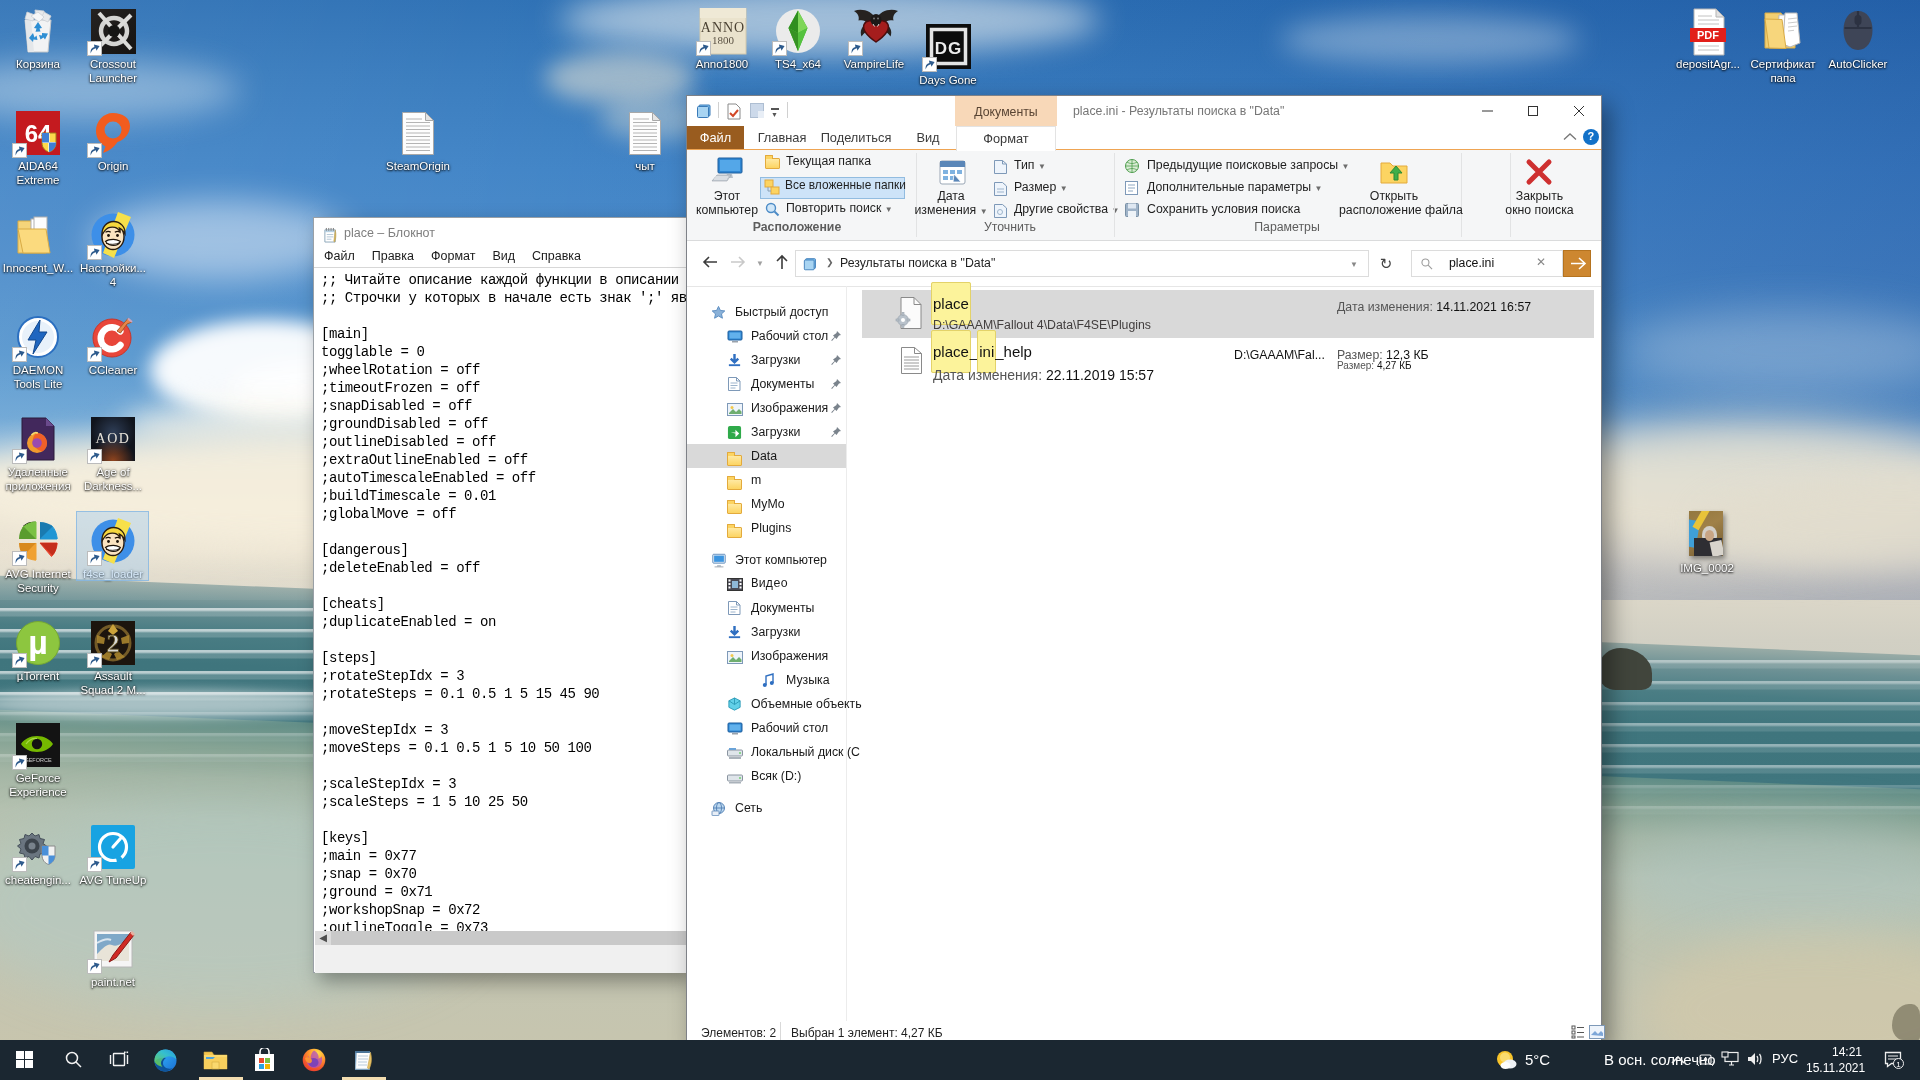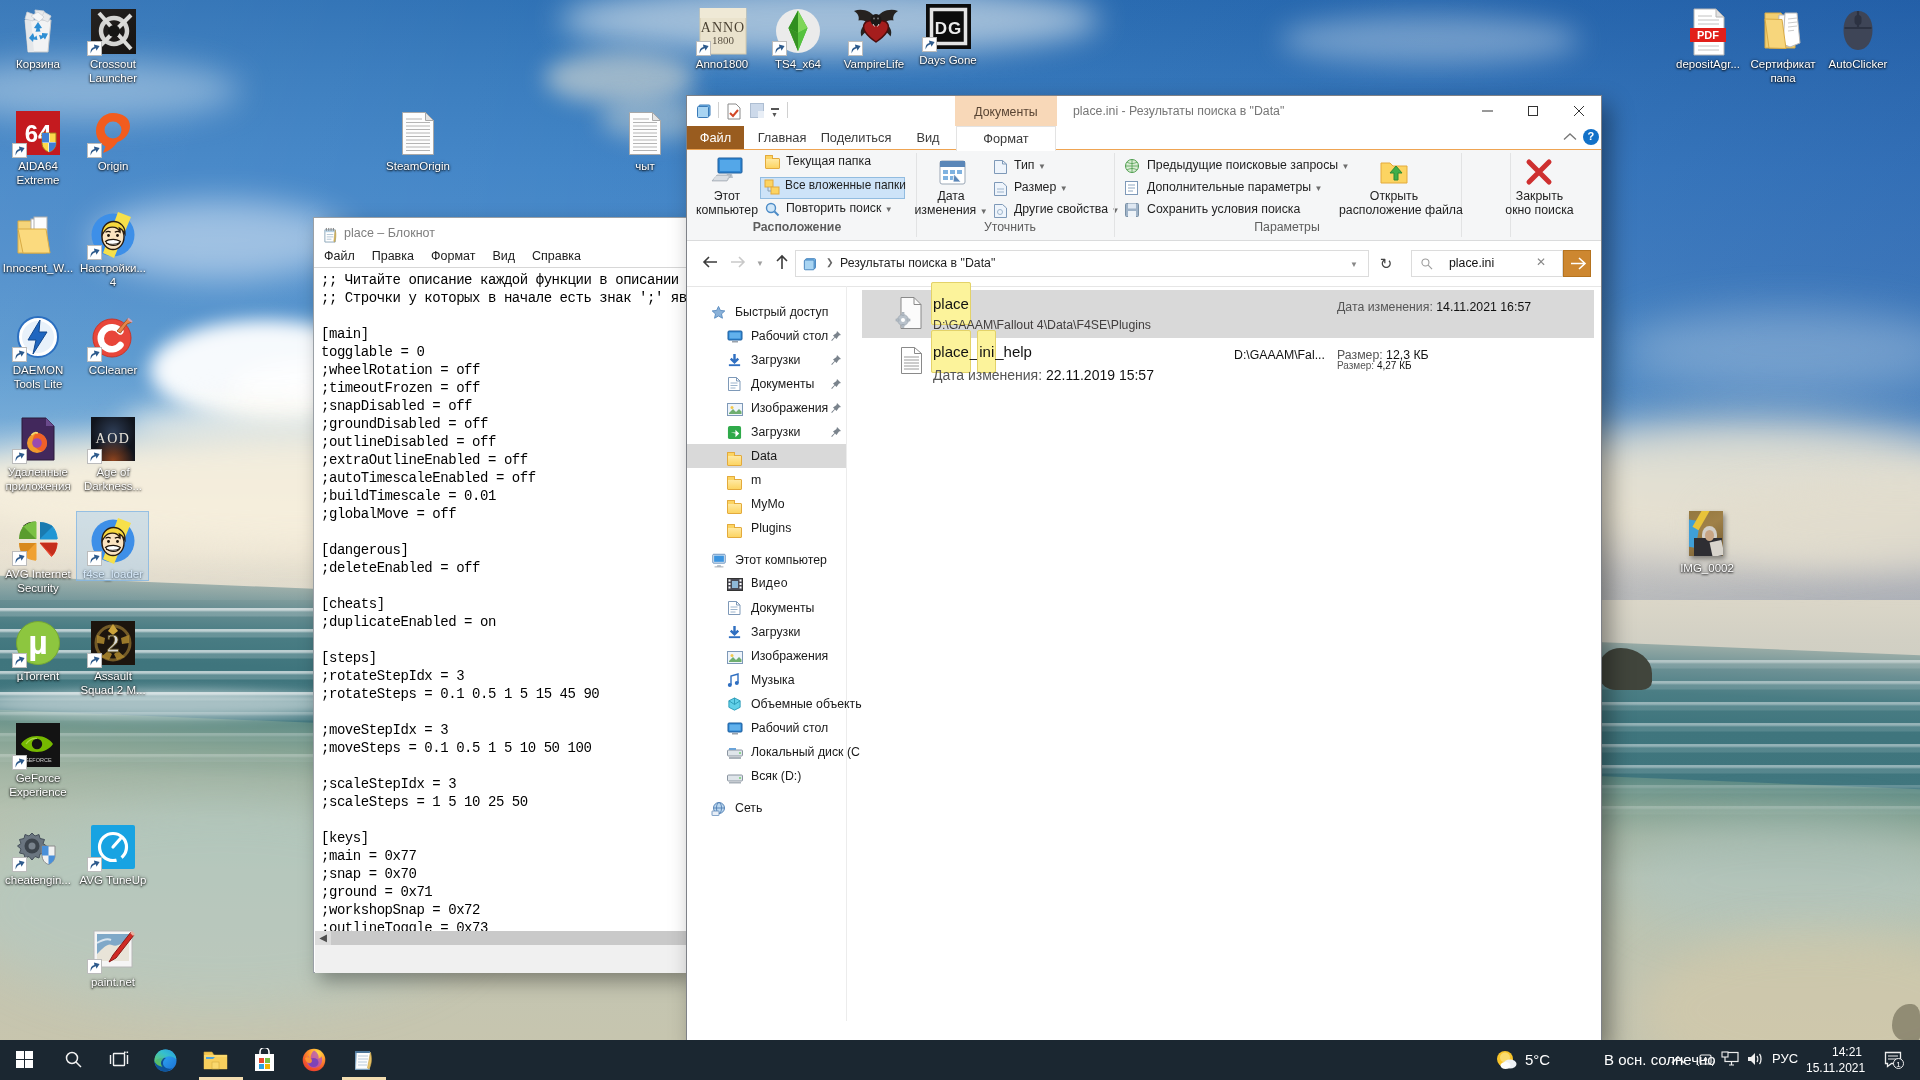--- a/index.html
+++ b/index.html
@@ -444,21 +444,21 @@
             <ellipse cx="25" cy="12" rx="5.5" ry="6" fill="#1c1918"></ellipse>
             <circle cx="23" cy="10.5" r="1" fill="#777"></circle>
             <circle cx="27" cy="10.5" r="1" fill="#777"></circle>
             <path d="M22 16l1.5 2.5M28 16l-1.5 2.5" stroke="#ddd" stroke-width="1"></path>
           </svg><svg style="position:absolute; left:-3px; bottom:-2px;" width="15" height="15" viewBox="0 0 15 15">
             <rect x="0.5" y="0.5" width="14" height="14" fill="#fff" stroke="#bcbcbc"></rect>
             <path d="M3.6 12.6C3.2 9 4.6 6.6 7.4 6.1L7 3.4 12.6 5l-3.2 4.8-.5-2.6C6 7.8 4.4 9.8 3.6 12.6z" fill="#2d5a8c"></path>
           </svg></div>
         <div class="lbl">VampireLife</div>
       </div>
-  <div class="dicon" style="left:910px; top:4px; width:76px;">
+  <div class="dicon" style="left:910px; top:24px; width:76px;">
         <div class="ic"><svg width="45" height="45" viewBox="0 0 45 45">
             <rect width="45" height="45" fill="#0c0c0c"></rect>
             <rect x="5.5" y="5.5" width="34" height="34" fill="none" stroke="#e4e4e4" stroke-width="3.5"></rect>
             <text x="22.5" y="29.5" font-family="Liberation Sans" font-size="17" font-weight="bold" fill="#ececec" text-anchor="middle" letter-spacing="1">DG</text>
           </svg><svg style="position:absolute; left:-3px; bottom:-2px;" width="15" height="15" viewBox="0 0 15 15">
             <rect x="0.5" y="0.5" width="14" height="14" fill="#fff" stroke="#bcbcbc"></rect>
             <path d="M3.6 12.6C3.2 9 4.6 6.6 7.4 6.1L7 3.4 12.6 5l-3.2 4.8-.5-2.6C6 7.8 4.4 9.8 3.6 12.6z" fill="#2d5a8c"></path>
           </svg></div>
         <div class="lbl">Days Gone</div>
       </div>
@@ -809,21 +809,21 @@
             </svg></span>Документы</div>
       <div class="srow" style="top:524px;"><span style="margin-left:40px"></span><span class="si"><svg width="15" height="15" viewBox="0 0 16 16">
               <path d="M8 1v8M4 6l4 4 4-4" stroke="#2f6fc1" stroke-width="2.6" fill="none"></path>
               <path d="M2 13h12" stroke="#2f6fc1" stroke-width="2"></path>
             </svg></span>Загрузки</div>
       <div class="srow" style="top:548px;"><span style="margin-left:40px"></span><span class="si"><svg width="16" height="13" viewBox="0 0 16 13">
               <rect x="0.5" y="0.5" width="15" height="12" fill="#eef4fb" stroke="#7e99b8"></rect>
               <circle cx="5" cy="4.5" r="1.5" fill="#f2c84b"></circle>
               <path d="M2 10l4-4 3 3 3-3 2.5 2.5V11H2z" fill="#6fae6f"></path>
             </svg></span>Изображения</div>
-      <div class="srow" style="top:572px;"><span style="margin-left:40px"></span><span class="si"><svg width="13" height="15" viewBox="0 0 13 15">
+      <div class="srow" style="top:572px;padding-left:35px;"><span style="margin-left:40px"></span><span class="si"><svg width="13" height="15" viewBox="0 0 13 15">
               <path d="M4 12V3l7-2v9" fill="none" stroke="#2f6fc1" stroke-width="1.4"></path>
               <circle cx="2.8" cy="12" r="2" fill="#2f6fc1"></circle>
               <circle cx="9.8" cy="10" r="2" fill="#2f6fc1"></circle>
             </svg></span>Музыка</div>
       <div class="srow" style="top:596px;"><span style="margin-left:40px"></span><span class="si"><svg width="15" height="15" viewBox="0 0 16 16">
               <path d="M8 1l6 3v7l-6 3-6-3V4z" fill="#62d0e8" stroke="#2d9cb8"></path>
               <path d="M8 1v7l6-4M8 8l-6-4" fill="none" stroke="#2d9cb8"></path>
             </svg></span>Объемные объекть</div>
       <div class="srow" style="top:620px;"><span style="margin-left:40px"></span><span class="si"><svg width="16" height="15" viewBox="0 0 16 15">
               <rect x="1" y="2" width="14" height="9" rx="1" fill="#2f86d2" stroke="#1e5f9e"></rect>
@@ -877,20 +877,39 @@
           <line x1="4" y1="17" x2="19" y2="17"></line>
           <line x1="4" y1="20" x2="19" y2="20"></line>
           <line x1="4" y1="23" x2="19" y2="23"></line>
         </g>
       </svg>
     <div class="abs" style="left:245px; top:247px; font-size:15px; color:#111;"><span class="hl">place</span><span>_</span><span class="hl">ini</span><span>_help</span></div>
     <div class="abs" style="left:246px; top:271px; font-size:14px; color:#555;">Дата изменения: <span style="color:#111">22.11.2019 15:57</span></div>
     <div class="abs" style="left:547px; top:252px; font-size:12.3px; color:#111;">D:\GAAAM\Fal...</div>
     <div class="abs" style="left:650px; top:252px; font-size:12.3px; color:#555;">Размер: <span style="color:#111">12,3 КБ</span></div>
     
+    <div class="stat">
+      <span style="position:absolute; left:14px; top:5px;">Элементов: 2</span>
+      <span style="position:absolute; left:93px; top:1px; width:1px; height:20px; background:#d9d9d9;"></span>
+      <span style="position:absolute; left:104px; top:5px;">Выбран 1 элемент: 4,27 КБ</span>
+      <svg style="position:absolute; left:884px; top:4px;" width="14" height="14" viewBox="0 0 14 14">
+          <g fill="none" stroke="#555">
+            <rect x="1" y="1" width="3" height="3"></rect>
+            <rect x="1" y="6" width="3" height="3"></rect>
+            <rect x="1" y="11" width="3" height="2"></rect>
+            <line x1="6" y1="2.5" x2="13" y2="2.5"></line>
+            <line x1="6" y1="7.5" x2="13" y2="7.5"></line>
+            <line x1="6" y1="12" x2="13" y2="12"></line>
+          </g>
+        </svg>
+      <svg style="position:absolute; left:902px; top:4px;" width="16" height="14" viewBox="0 0 16 14">
+          <rect x="0.5" y="0.5" width="15" height="13" fill="#eef4fb" stroke="#7e99b8"></rect>
+          <path d="M2 10l4-4 3 3 3-3 2 2v3z" fill="#7ea7d8"></path>
+        </svg>
+    </div>
   </div>
   <div id="taskbar">
     <svg class="tbi" style="left:16px" width="17" height="17" viewBox="0 0 17 17">
         <g fill="#fff">
           <rect x="0" y="0" width="8" height="8"></rect>
           <rect x="9" y="0" width="8" height="8"></rect>
           <rect x="0" y="9" width="8" height="8"></rect>
           <rect x="9" y="9" width="8" height="8"></rect>
         </g>
       </svg>

